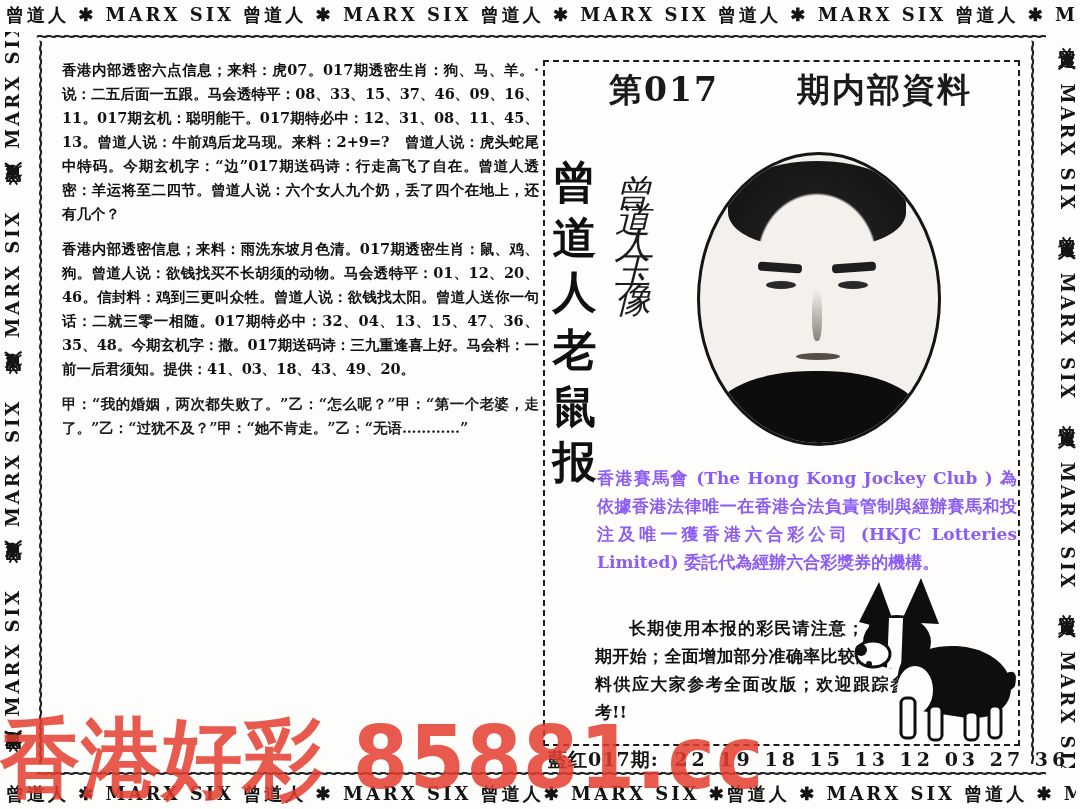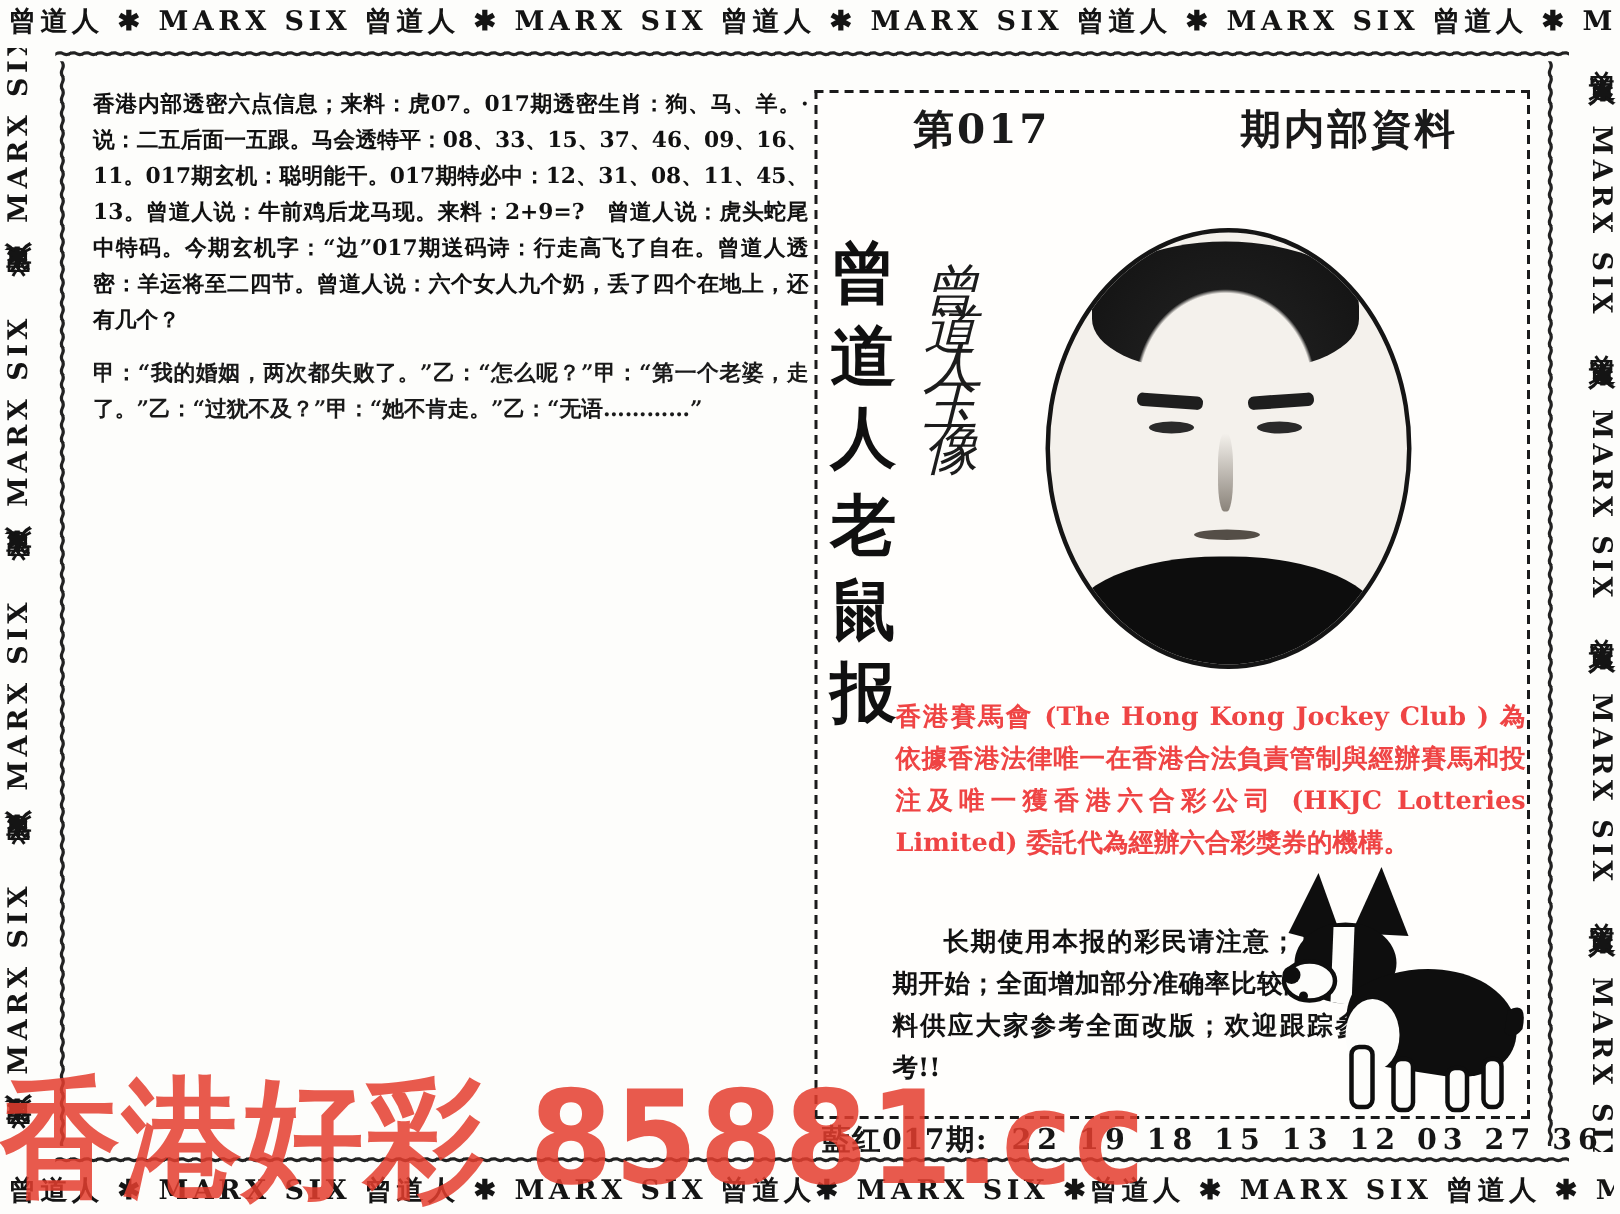--- a/index.html
+++ b/index.html
@@ -40,21 +40,21 @@
     text-align:justify;margin:0 0 11px 0;color:#111;
   }
   .humor-title{font-size:14.5px;line-height:24px;font-weight:700;margin:4px 0 0 0;}
   .humor-body{font-size:14.5px;line-height:24px;font-weight:600;text-align:justify;margin:0;}
   
   .panel{
     left:543px;top:60px;width:477px;height:686px;
     border:2px dashed #1b1b1b;box-sizing:border-box;background:#fffefc;
   }
   .panel-header{display:flex;justify-content:space-between;margin:6px 46px 0 64px;}
-  .panel-issue,.panel-title{font-size:27px;font-weight:800;letter-spacing:2px;}
+  .panel-issue,.panel-title{font-size:33px;font-weight:800;letter-spacing:2px;}
   .zodiac{margin:2px 0 0 86px;font-size:30px;font-weight:800;letter-spacing:5px;}
   .masthead{
     left:4px;top:62px;height:612px;width:52px;
     writing-mode:vertical-rl;text-orientation:upright;
     font-size:44px;font-weight:800;letter-spacing:56px;line-height:52px;color:#101010;
   }
   .caption{
     left:66px;top:84px;height:400px;
     writing-mode:vertical-rl;text-orientation:upright;
     font-size:36px;font-weight:500;letter-spacing:27px;line-height:44px;color:#1c1c1c;
@@ -70,21 +70,21 @@
     border-radius:50% 50% 40% 40%;}
   .brow{position:absolute;width:44px;height:9px;background:#1e1e1e;border-radius:4px;top:108px;}
   .brow.l{left:58px;transform:rotate(4deg);} .brow.r{left:132px;transform:rotate(-4deg);}
   .eye{position:absolute;width:30px;height:8px;background:#2a2a2a;border-radius:50%;top:126px;}
   .eye.l{left:66px;} .eye.r{left:138px;}
   .noseline{position:absolute;left:112px;top:134px;width:10px;height:52px;background:linear-gradient(#0000,#8a837a);border-radius:40%;}
   .mouth{position:absolute;left:96px;top:198px;width:44px;height:7px;background:#544e47;border-radius:50%;}
   .sweater{position:absolute;left:14px;top:216px;width:206px;height:90px;background:#0d0d0d;border-radius:48% 48% 0 0;}
   .jockey{
     left:52px;top:402px;width:420px;
-    font-size:17px;line-height:28px;font-weight:600;text-align:justify;color:#ef4444;
+    font-size:17px;line-height:28px;font-weight:600;text-align:justify;color:#8b5cf6;
   }
   .notice{
     left:50px;top:552px;width:312px;
     font-size:17px;line-height:28px;font-weight:700;text-align:justify;text-indent:2em;color:#121212;
   }
   .dog{left:300px;top:516px;width:172px;height:166px;}
   
   .result{
     left:548px;top:747px;width:470px;white-space:nowrap;
     font-size:19px;font-weight:700;letter-spacing:1px;color:#161616;
@@ -105,20 +105,21 @@
 <div class="abs band band-bottom">曾道人 ✱ MARX SIX 曾道人 ✱ MARX SIX 曾道人✱ MARX SIX ✱曾道人 ✱ MARX SIX 曾道人 ✱ MARX SIX ✱</div>
 <div class="abs band band-vert band-left">曾道人 ✱ MARX SIX 曾道人 ✱ MARX SIX 曾道人 ✱ MARX SIX 曾道人 ✱ MARX SIX 曾道人 ✱ MARX SIX</div>
 <div class="abs band band-vert band-right">曾道人 ✱ MARX SIX 曾道人 ✱ MARX SIX 曾道人 ✱ MARX SIX 曾道人 ✱ MARX SIX 曾道人 ✱ MARX SIX</div>
 <div class="abs wave wave-h wave-top">~~~~~~~~~~~~~~~~~~~~~~~~~~~~~~~~~~~~~~~~~~~~~~~~~~~~~~~~~~~~~~~~~~~~~~~~~~~~~~~~~~~~~~~~~~~~~~~~~~~~~~~~~~~~~~~~~~~~~~~~~~~~~~~~~~~~~~~~~~~~</div>
 <div class="abs wave wave-h wave-bottom">~~~~~~~~~~~~~~~~~~~~~~~~~~~~~~~~~~~~~~~~~~~~~~~~~~~~~~~~~~~~~~~~~~~~~~~~~~~~~~~~~~~~~~~~~~~~~~~~~~~~~~~~~~~~~~~~~~~~~~~~~~~~~~~~~~~~~~~~~~~~</div>
 <div class="abs wave wave-v wave-left">~~~~~~~~~~~~~~~~~~~~~~~~~~~~~~~~~~~~~~~~~~~~~~~~~~~~~~~~~~~~~~~~~~~~~~~~~~~~~~~~~~~~~~~~~~~~~~~~~~~~~~~~~~~~~~~~~~~~~~~~~~~~~~~~~~~~~~~~~~~~</div>
 <div class="abs wave wave-v wave-right">~~~~~~~~~~~~~~~~~~~~~~~~~~~~~~~~~~~~~~~~~~~~~~~~~~~~~~~~~~~~~~~~~~~~~~~~~~~~~~~~~~~~~~~~~~~~~~~~~~~~~~~~~~~~~~~~~~~~~~~~~~~~~~~~~~~~~~~~~~~~</div>
 
 <div class="abs left-col">
   <p class="tip">香港内部透密六点信息；来料：虎07。017期透密生肖：狗、马、羊。·说：二五后面一五跟。马会透特平：08、33、15、37、46、09、16、11。017期玄机：聪明能干。017期特必中：12、31、08、11、45、13。曾道人说：牛前鸡后龙马现。来料：2+9=?　曾道人说：虎头蛇尾中特码。今期玄机字：“边”017期送码诗：行走高飞了自在。曾道人透密：羊运将至二四节。曾道人说：六个女人九个奶，丢了四个在地上，还有几个？</p>
+  <p class="tip">香港内部透密信息；来料：雨洗东坡月色清。017期透密生肖：鼠、鸡、狗。曾道人说：欲钱找买不长胡须的动物。马会透特平：01、12、20、46。信封料：鸡到三更叫众牲。曾道人说：欲钱找太阳。曾道人送你一句话：二就三零一相随。017期特必中：32、04、13、15、47、36、35、48。今期玄机字：撒。017期送码诗：三九重逢喜上好。马会料：一前一后君须知。提供：41、03、18、43、49、20。</p>
   <p class="humor-body">甲：“我的婚姻，两次都失败了。”乙：“怎么呢？”甲：“第一个老婆，走了。”乙：“过犹不及？”甲：“她不肯走。”乙：“无语…………”</p>
 </div>
 
 <div class="abs panel">
   <div class="panel-header">
     <span class="panel-issue">第017</span>
     <span class="panel-title">期内部資料</span>
   </div>
 
   <div class="abs masthead">曾道人老鼠报</div>

